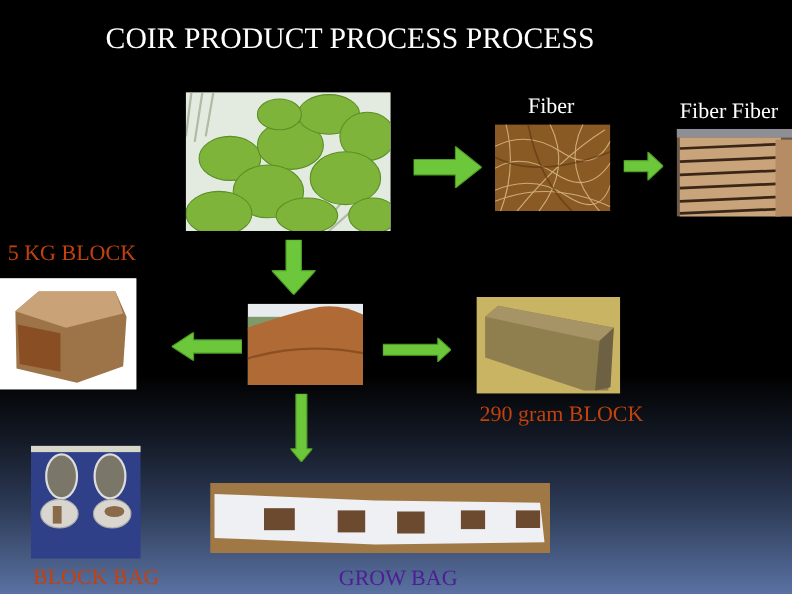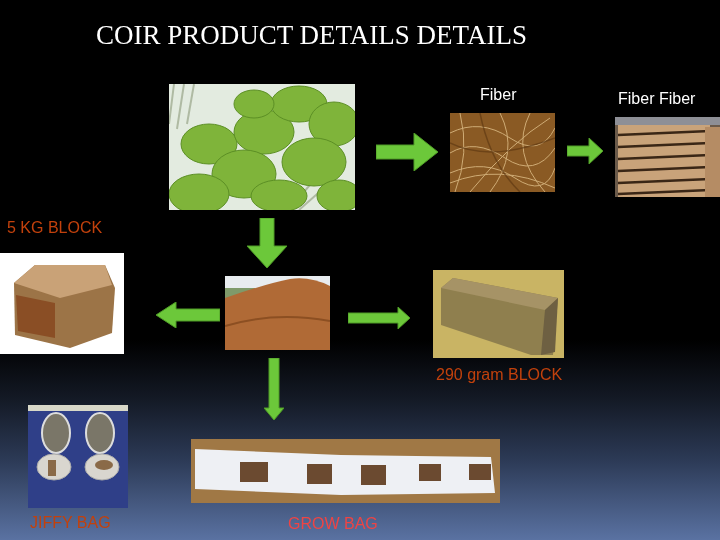--- a/index.html
+++ b/index.html
@@ -3,31 +3,31 @@
 <meta charset="utf-8">
 <style>
   html, body { margin:0; padding:0; }
   body {
     width:720px; height:540px; position:relative; overflow:hidden;
     background: linear-gradient(to bottom, #000 0px, #000 340px, #141a26 400px, #2c3a56 460px, #5a72a2 540px);
     font-family: "DejaVu Serif", "Liberation Serif", serif;
   }
   .abs { position:absolute; }
   .title { left:96px; top:20px; color:#fff; font-size:27px; letter-spacing:0px; white-space:nowrap; font-family:"Liberation Serif", serif; }
-  .lbl { font-family:Liberation Sans, sans-serif; font-size:16px; white-space:nowrap; }
+  .lbl { font-family:Liberation Serif, serif; font-size:20px; white-space:nowrap; }
   .white { color:#fff; }
   .red { color:#c2410c; }
-  .yellow { color:#ef4444; }
+  .yellow { color:#4c1d95;margin-left:20px; }
   .img { position:absolute; overflow:hidden; }
   .arrow { position:absolute; }
 </style>
 </head>
 <body>
 
-<div class="abs title">COIR PRODUCT DETAILS  DETAILS</div>
+<div class="abs title">COIR PRODUCT PROCESS  PROCESS</div>
 
 <div class="img" style="left:169px;top:84px;width:186px;height:126px;background:#dfe8d8;">
   <svg width="186" height="126" viewBox="0 0 186 126">
     <rect width="186" height="126" fill="#e3ebe0"></rect>
     <g stroke="#9aa68a" stroke-width="2" opacity="0.7">
       <line x1="5" y1="0" x2="0" y2="40"></line>
         <line x1="15" y1="0" x2="8" y2="45"></line>
         <line x1="25" y1="0" x2="18" y2="40"></line>
       <line x1="120" y1="126" x2="150" y2="90"></line>
         <line x1="130" y1="126" x2="165" y2="95"></line>
@@ -144,21 +144,21 @@
     <rect width="100" height="103" fill="#2f3f88"></rect>
     <rect width="100" height="6" fill="#d8d8c8"></rect>
     <ellipse cx="28" cy="28" rx="14" ry="20" fill="#7a7668" stroke="#ddd" stroke-width="2"></ellipse>
     <ellipse cx="72" cy="28" rx="14" ry="20" fill="#7a7668" stroke="#ddd" stroke-width="2"></ellipse>
     <ellipse cx="26" cy="62" rx="17" ry="13" fill="#d9d6cf" stroke="#aaa"></ellipse>
     <ellipse cx="74" cy="62" rx="17" ry="13" fill="#d9d6cf" stroke="#aaa"></ellipse>
     <rect x="20" y="55" width="8" height="16" fill="#8a6a48"></rect>
     <ellipse cx="76" cy="60" rx="9" ry="5" fill="#8a6a48"></ellipse>
   </svg>
 </div>
-<div class="abs lbl red" style="left:30px;top:514px;">JIFFY BAG</div>
+<div class="abs lbl red" style="left:30px;top:514px;">BLOCK BAG</div>
 
 <div class="img" style="left:191px;top:439px;width:309px;height:64px;">
   <svg width="309" height="64" viewBox="0 0 309 64">
     <rect width="309" height="64" fill="#a07845"></rect>
     <polygon points="4,10 150,16 300,18 304,54 150,56 4,50" fill="#eef0f4"></polygon>
     <g fill="#6b4a30">
       <rect x="49" y="23" width="28" height="20"></rect>
       <rect x="116" y="25" width="25" height="20"></rect>
       <rect x="170" y="26" width="25" height="20"></rect>
       <rect x="228" y="25" width="22" height="17"></rect>

